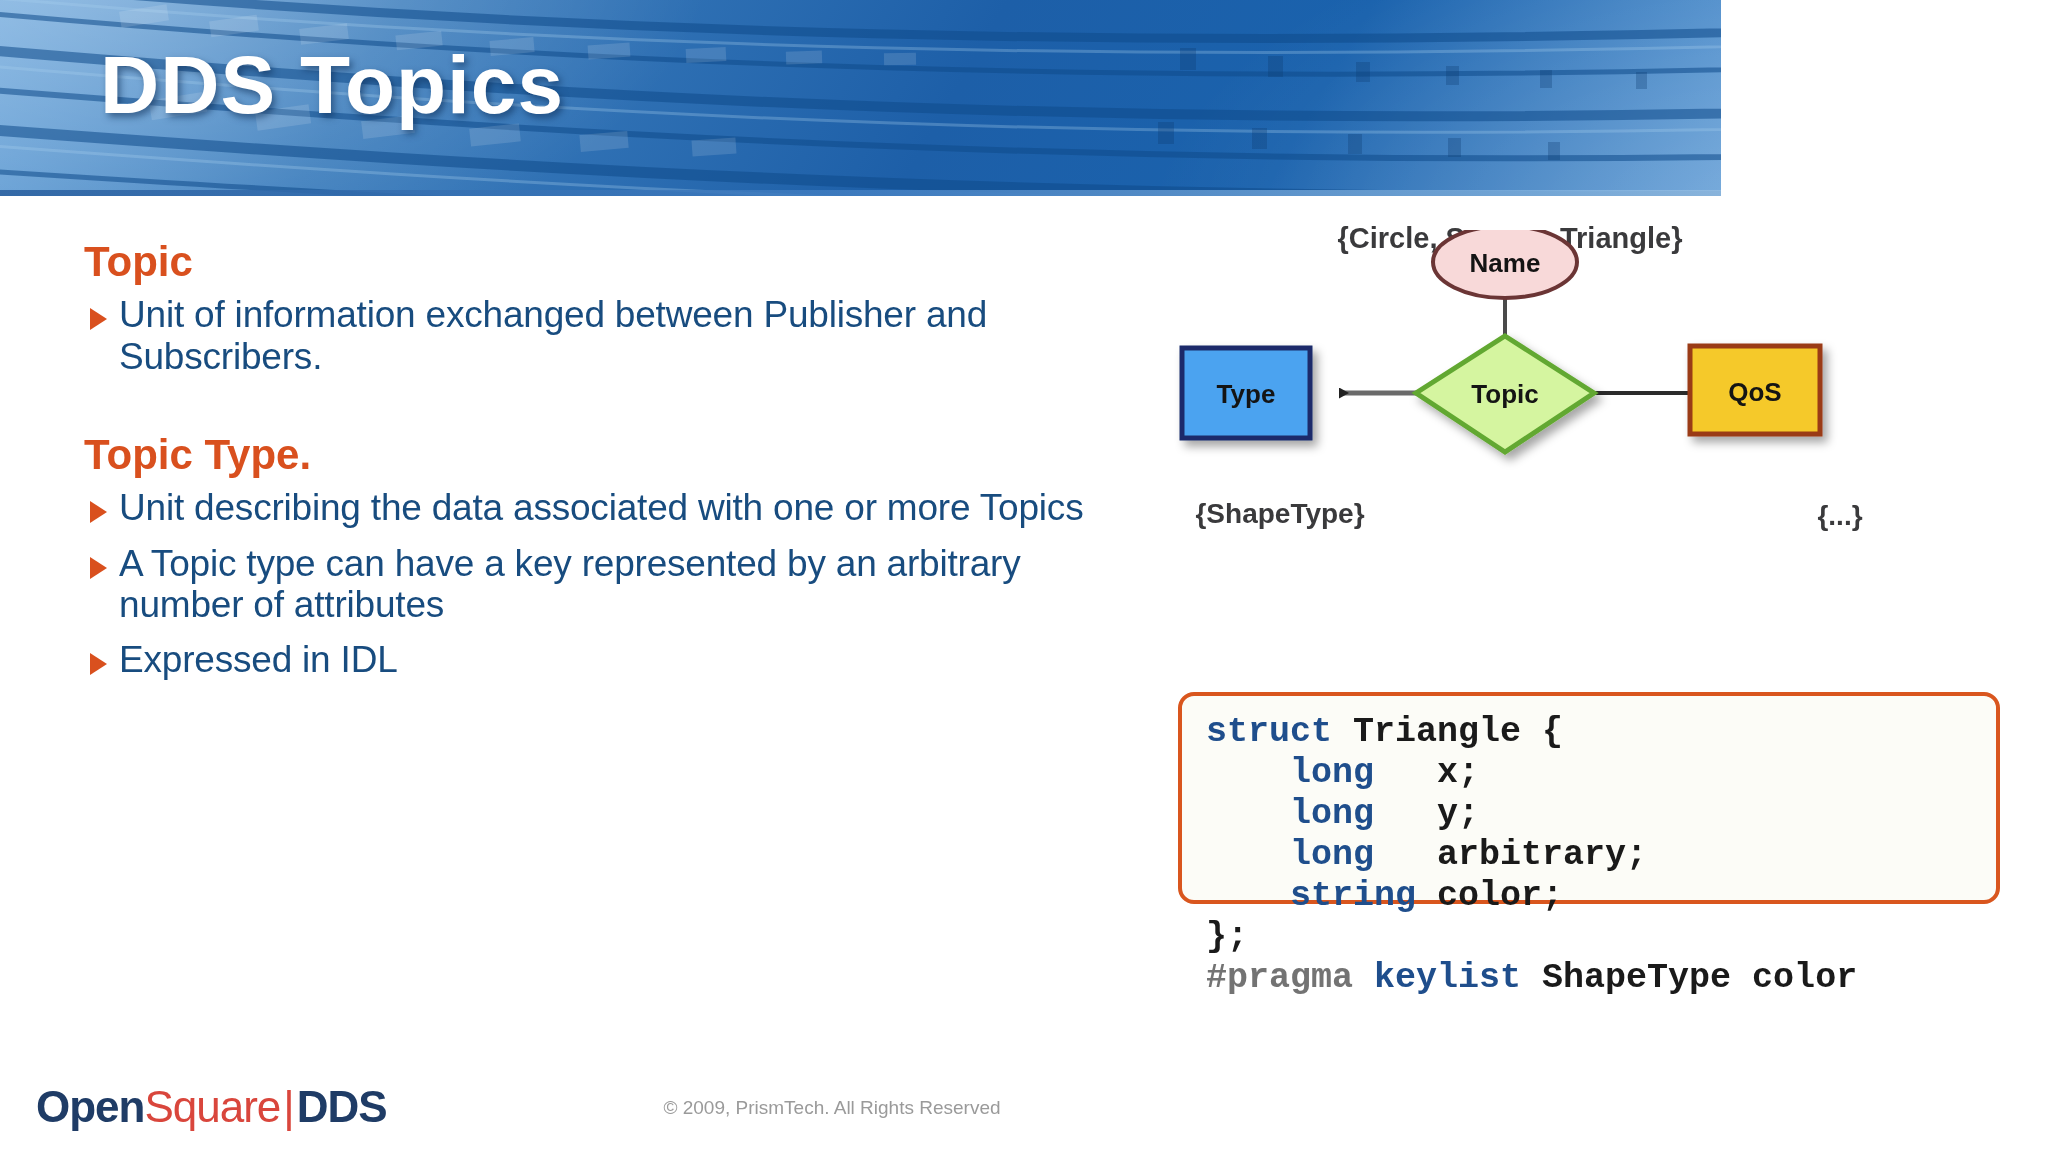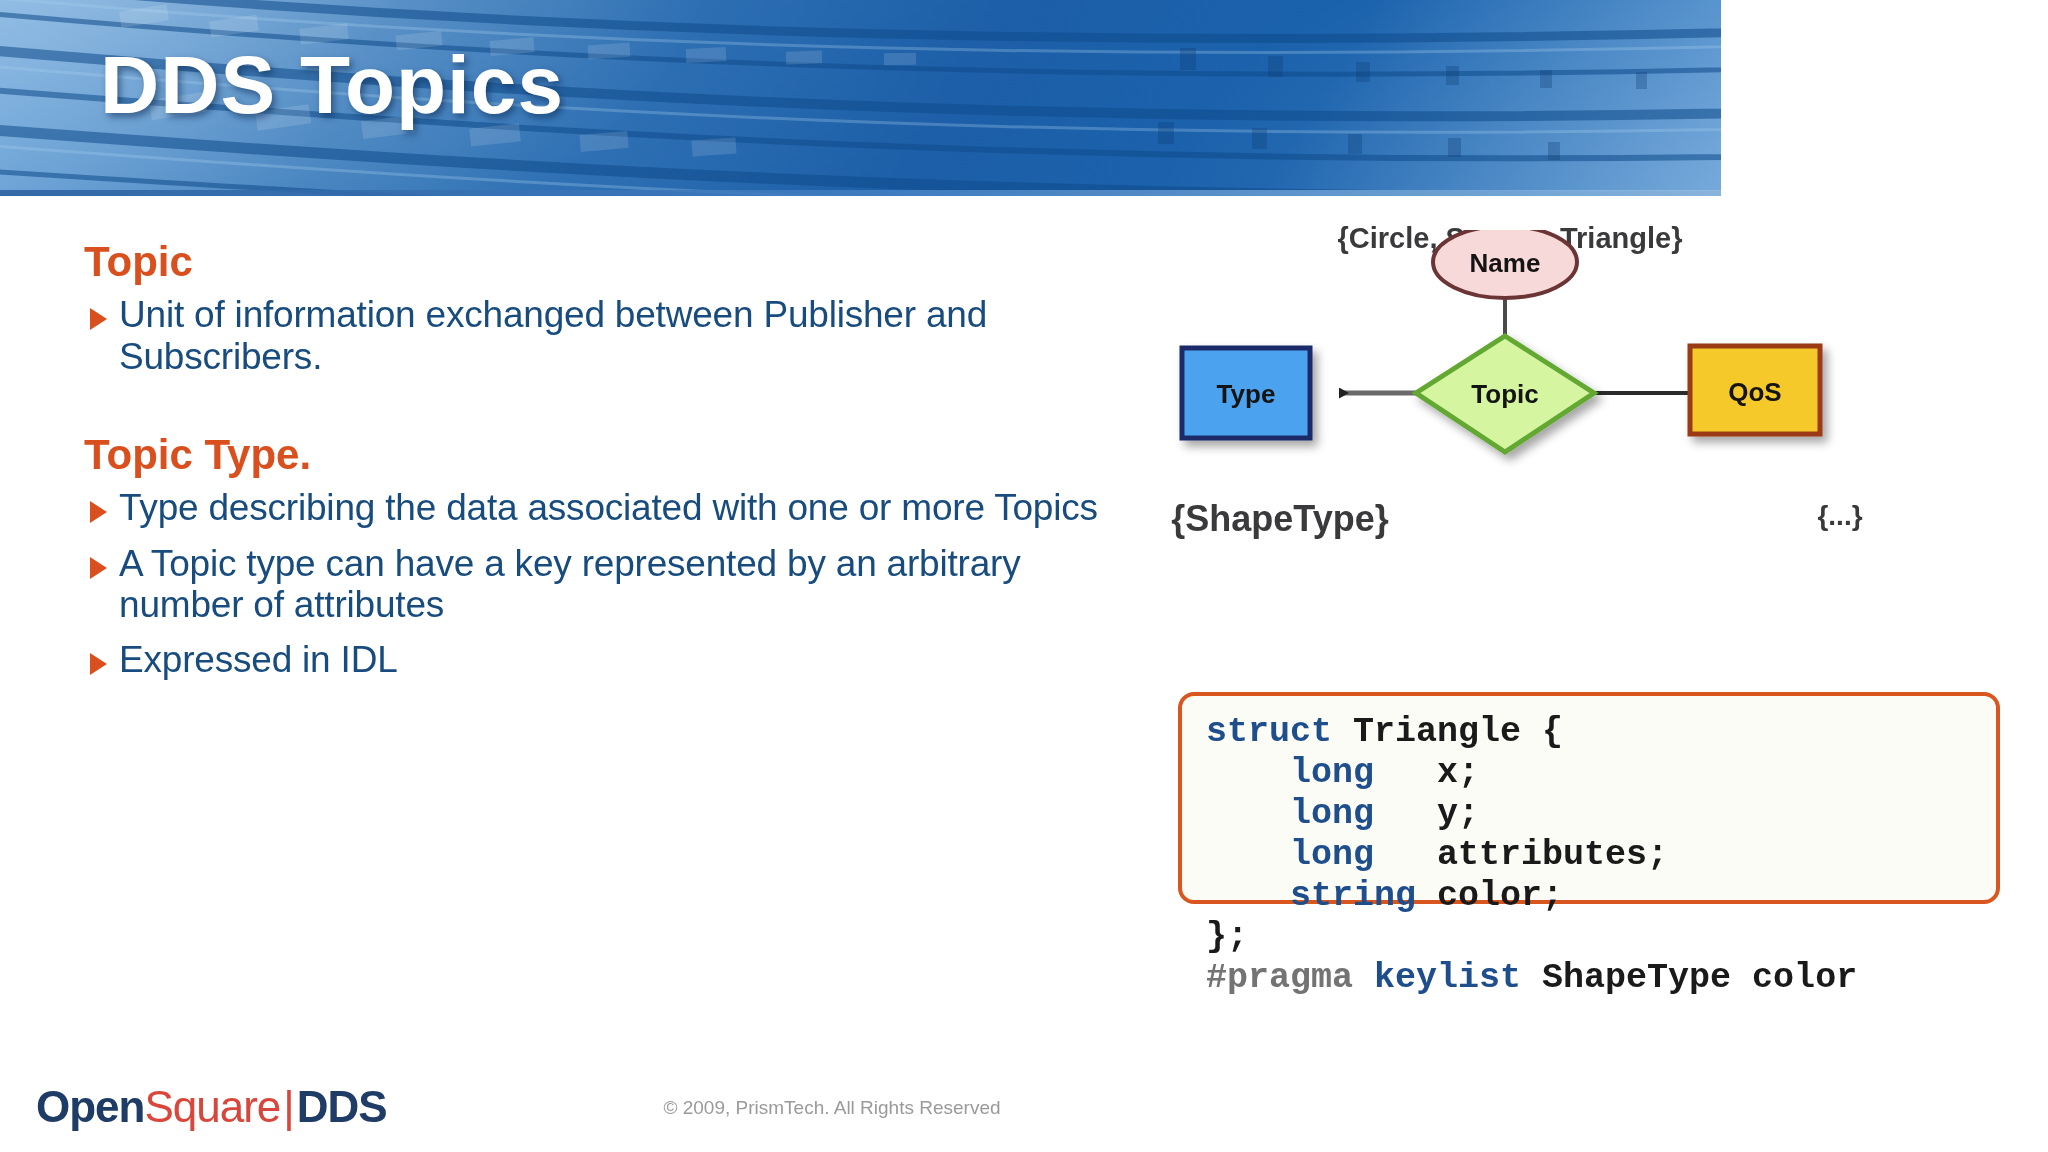--- a/index.html
+++ b/index.html
@@ -67,21 +67,21 @@
 
   
   .diagram{position:absolute;left:1150px;top:230px;width:860px;height:400px;}
   .lbl-top{
     position:absolute;left:0;top:-8px;width:720px;text-align:center;
     font-size:29px;font-weight:bold;color:#3A3A3C;
     font-family:"Liberation Sans",sans-serif;
   }
   .lbl-shapetype{
     position:absolute;left:-40px;top:268px;width:340px;text-align:center;
-    font-size:36px;font-weight:bold;color:#3A3A3C;
+    font-size:28px;font-weight:bold;color:#3A3A3C;
     font-family:"Liberation Sans",sans-serif;
   }
   .lbl-dots{
     position:absolute;left:600px;top:270px;width:180px;text-align:center;
     font-size:28px;font-weight:bold;color:#3A3A3C;
     font-family:"Liberation Sans",sans-serif;
   }
   .er-svg{position:absolute;left:0;top:0;}
   .er-text{
     font-family:"Liberation Sans",sans-serif;
@@ -205,21 +205,21 @@
 
     <div class="bullet">
       <span class="tri"></span>
       <span class="btxt">Unit of information exchanged between Publisher and Subscribers.</span>
     </div>
 
     <h2 class="section-head second">Topic Type.</h2>
 
     <div class="bullet">
       <span class="tri"></span>
-      <span class="btxt">Type describing the data associated with one or more Topics</span>
+      <span class="btxt">Unit describing the data associated with one or more Topics</span>
     </div>
     <div class="bullet">
       <span class="tri"></span>
       <span class="btxt">A Topic type can have a key represented by an arbitrary number of attributes</span>
     </div>
     <div class="bullet">
       <span class="tri"></span>
       <span class="btxt">Expressed in IDL</span>
     </div>
   </div>
@@ -262,21 +262,21 @@
     </svg>
 
     <div class="lbl-shapetype">{ShapeType}</div>
     <div class="lbl-dots">{...}</div>
   </div>
 
   <div class="codebox">
     <pre id="code-pre"><span class="kw">struct </span><span class="pl">Triangle {</span>
 <span class="pl">    </span><span class="kw">long</span><span class="pl">   x;</span>
 <span class="pl">    </span><span class="kw">long</span><span class="pl">   y;</span>
-<span class="pl">    </span><span class="kw">long</span><span class="pl">   attributes;</span>
+<span class="pl">    </span><span class="kw">long</span><span class="pl">   arbitrary;</span>
 <span class="pl">    </span><span class="kw">string</span><span class="pl"> color;</span>
 <span class="pl">};</span>
 <span class="pp">#pragma</span><span class="pl"> </span><span class="kw">keylist</span><span class="pl"> ShapeType color</span></pre>
   </div>
 
   <div class="footer-logo">
     <div class="os-logo">
       <span class="os-open">Open</span><span class="os-splice">Square</span><span class="os-bar">|</span><span class="os-dds">DDS</span>
     </div>
   </div>

